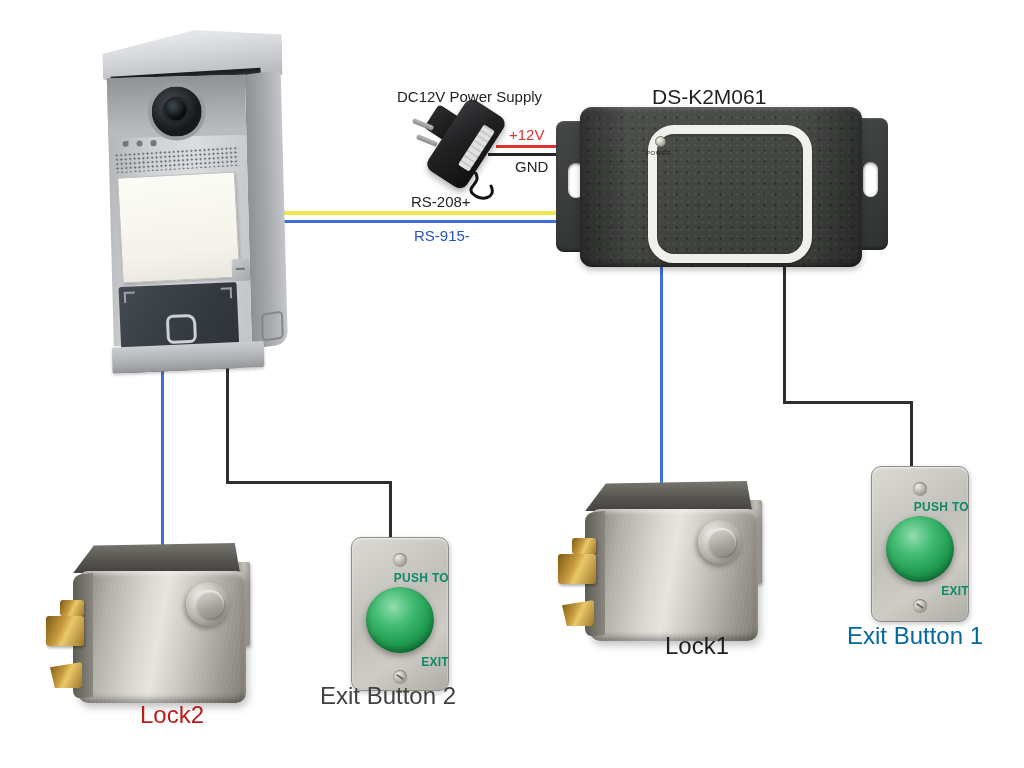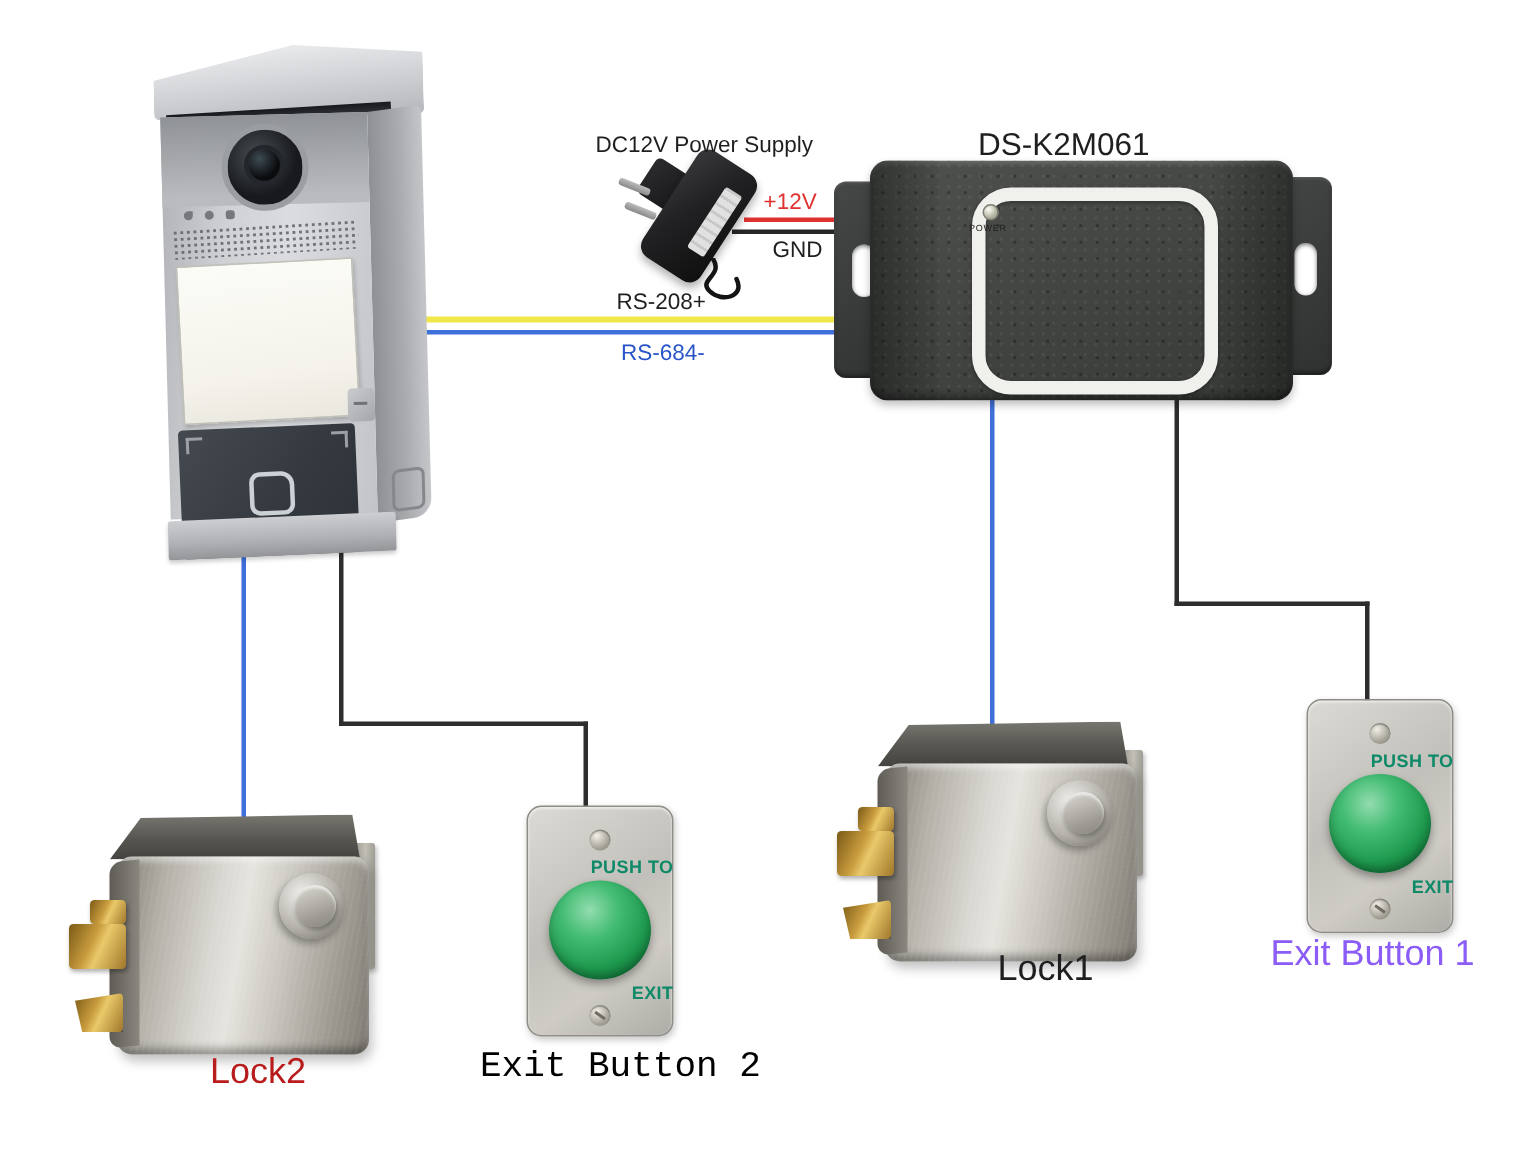--- a/index.html
+++ b/index.html
@@ -269,19 +269,19 @@
     <div class="exit-dome"></div>
     <div class="exit-text exitword" style="color: rgb(14, 138, 104);">EXIT</div>
     <div class="exit-screw bottom"></div>
   </div>
 
   <div class="lbl lbl-wire" style="left: 397px; top: 88px; color: rgb(31, 31, 31);">DC12V Power Supply</div>
   <div class="lbl lbl-module" style="left: 652px; top: 85px; color: rgb(31, 31, 31);">DS-K2M061</div>
   <div class="lbl lbl-wire" style="left: 509px; top: 126px; color: rgb(224, 49, 49);">+12V</div>
   <div class="lbl lbl-wire" style="left: 515px; top: 158px; color: rgb(31, 31, 31); text-align: right;">GND</div>
   <div class="lbl lbl-wire" style="left: 411px; top: 193px; color: rgb(31, 31, 31);">RS-208+</div>
-  <div class="lbl lbl-wire" style="left: 414px; top: 227px; color: rgb(41, 83, 200);">RS-684-</div>
+  <div class="lbl lbl-wire" style="left: 414px; top: 227px; color: rgb(41, 83, 200);">RS-915-</div>
   <div class="lbl lbl-device" style="left: 140px; top: 701px; color: #b91c1c;">Lock2</div>
-  <div class="lbl lbl-device" style="left: 320px; top: 698px; color: #000000; font-family: Liberation Mono, monospace;">Exit Button 2</div>
+  <div class="lbl lbl-device" style="left: 320px; top: 682px; color: #404040;">Exit Button 2</div>
   <div class="lbl lbl-device" style="left: 665px; top: 632px; color: rgb(31, 31, 31);">Lock1</div>
-  <div class="lbl lbl-device" style="left: 847px; top: 622px; color: #8b5cf6;">Exit Button 1</div>
+  <div class="lbl lbl-device" style="left: 847px; top: 622px; color: #0369a1;">Exit Button 1</div>
 
 </div>
 
 </body></html>

